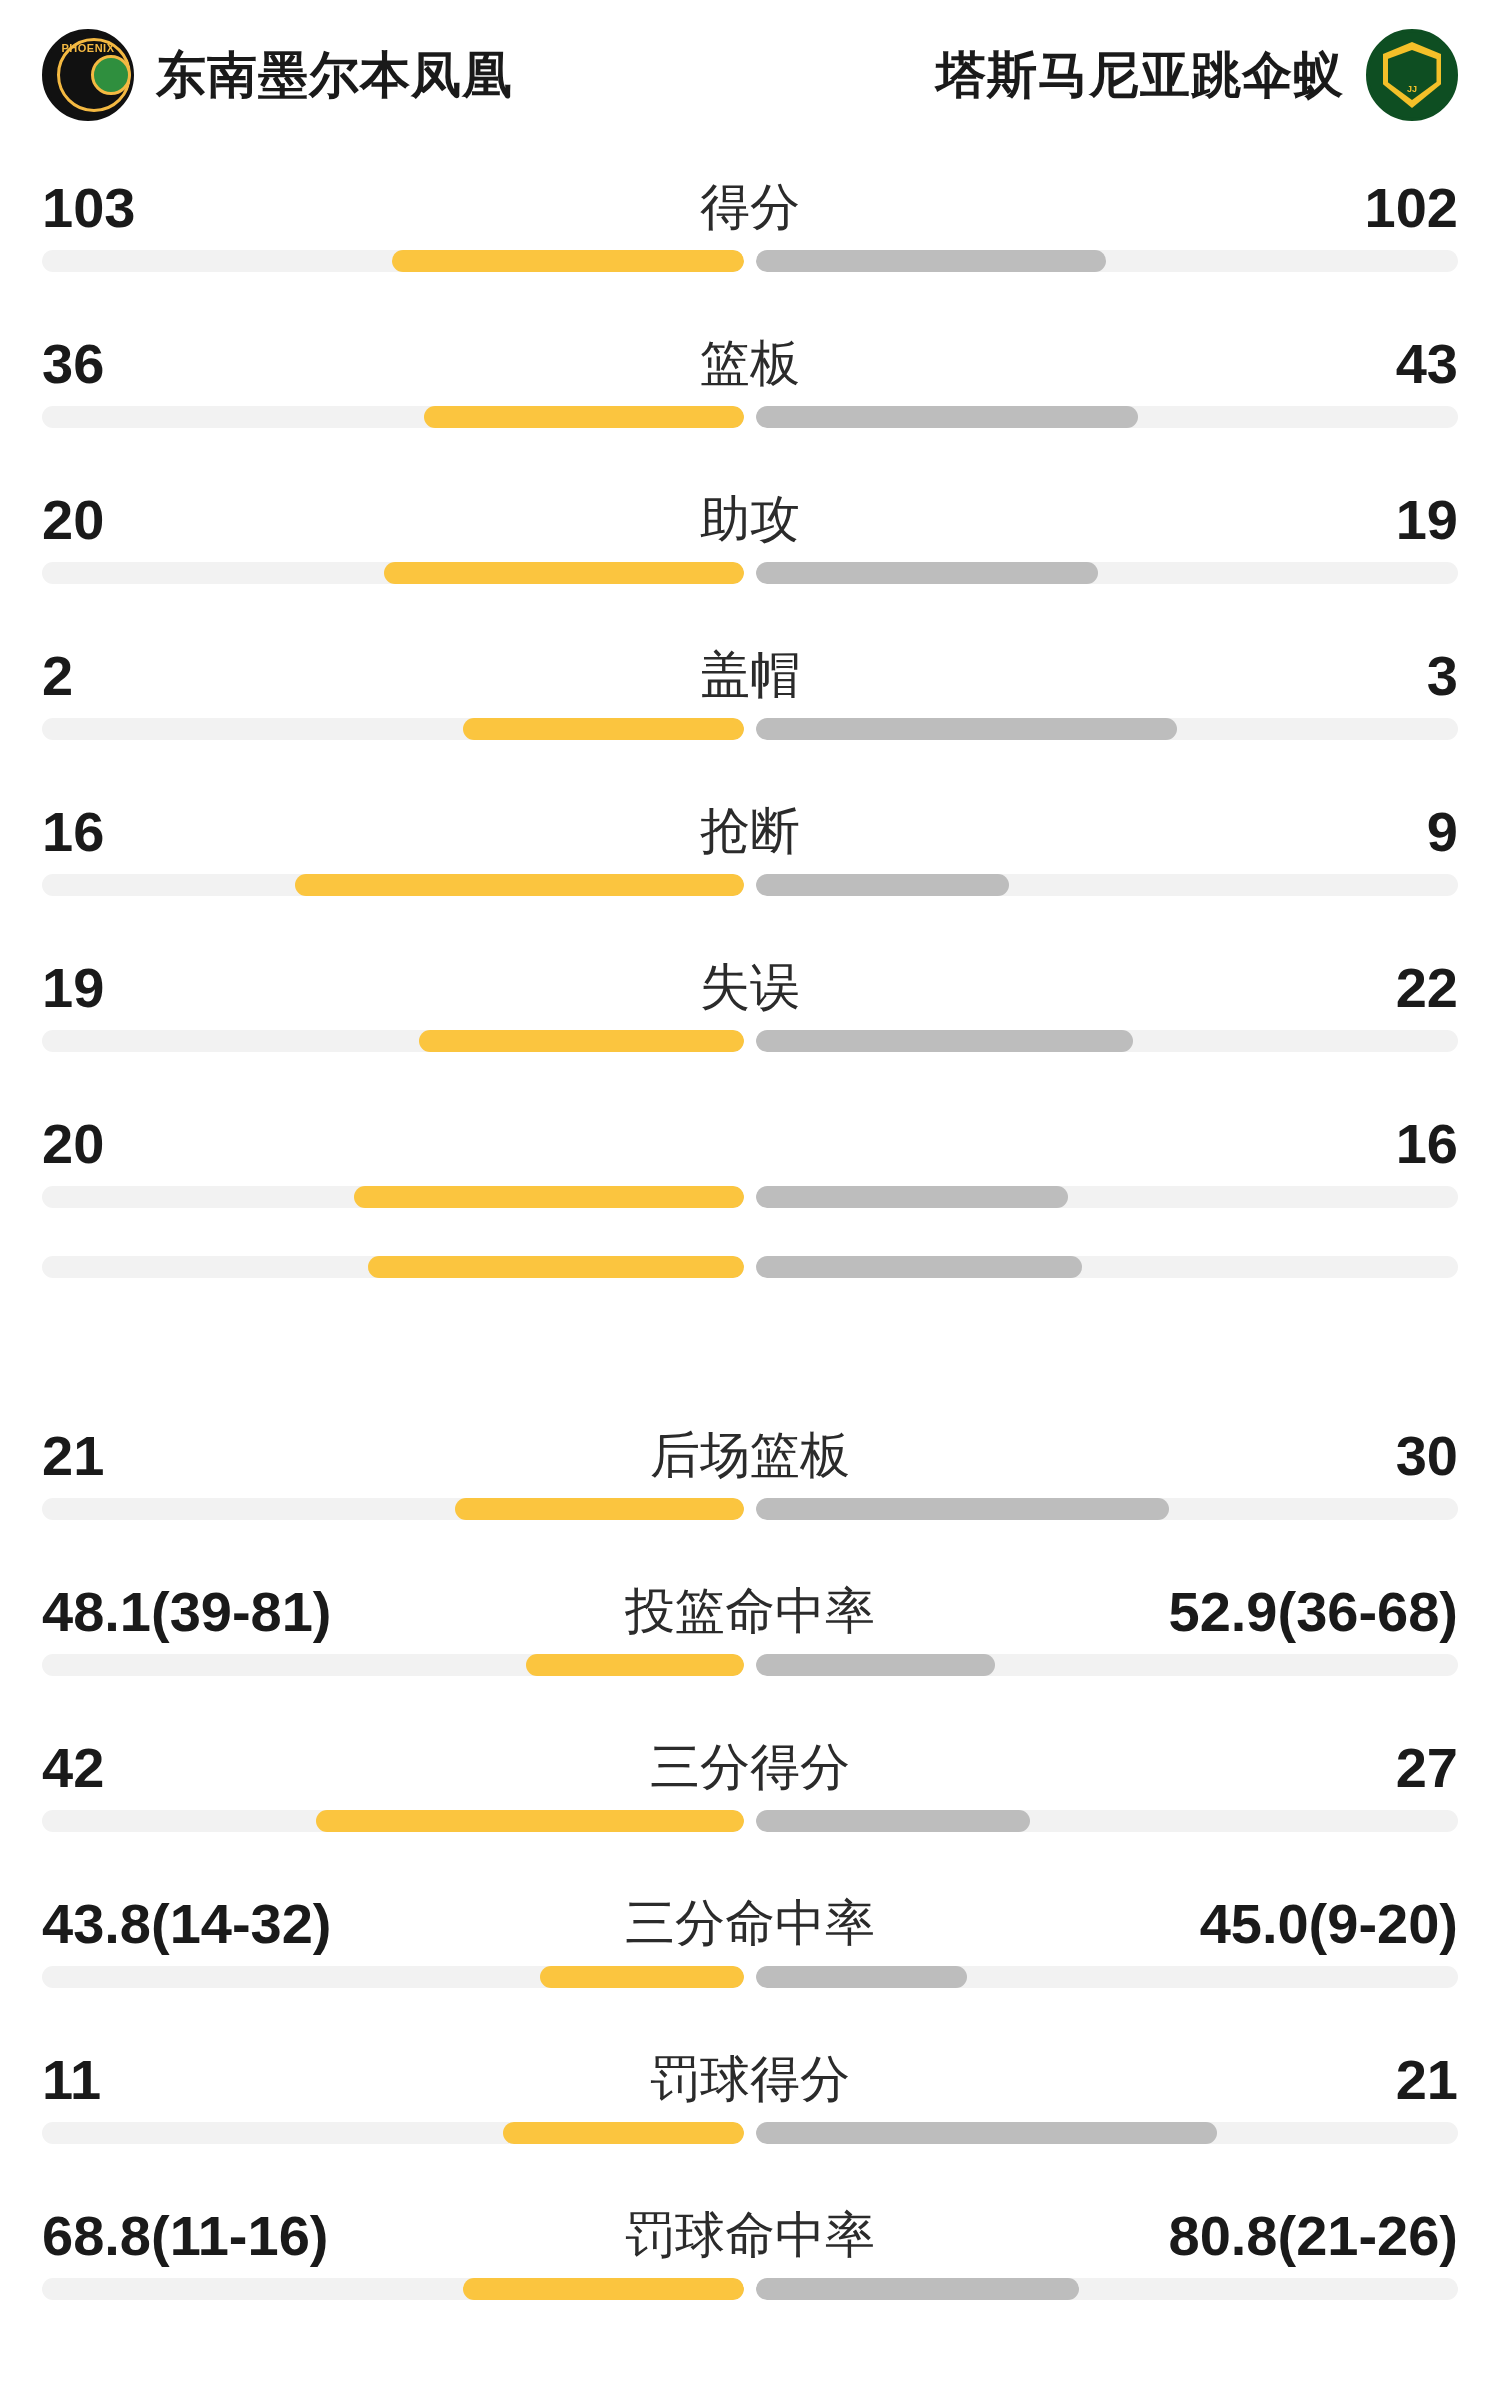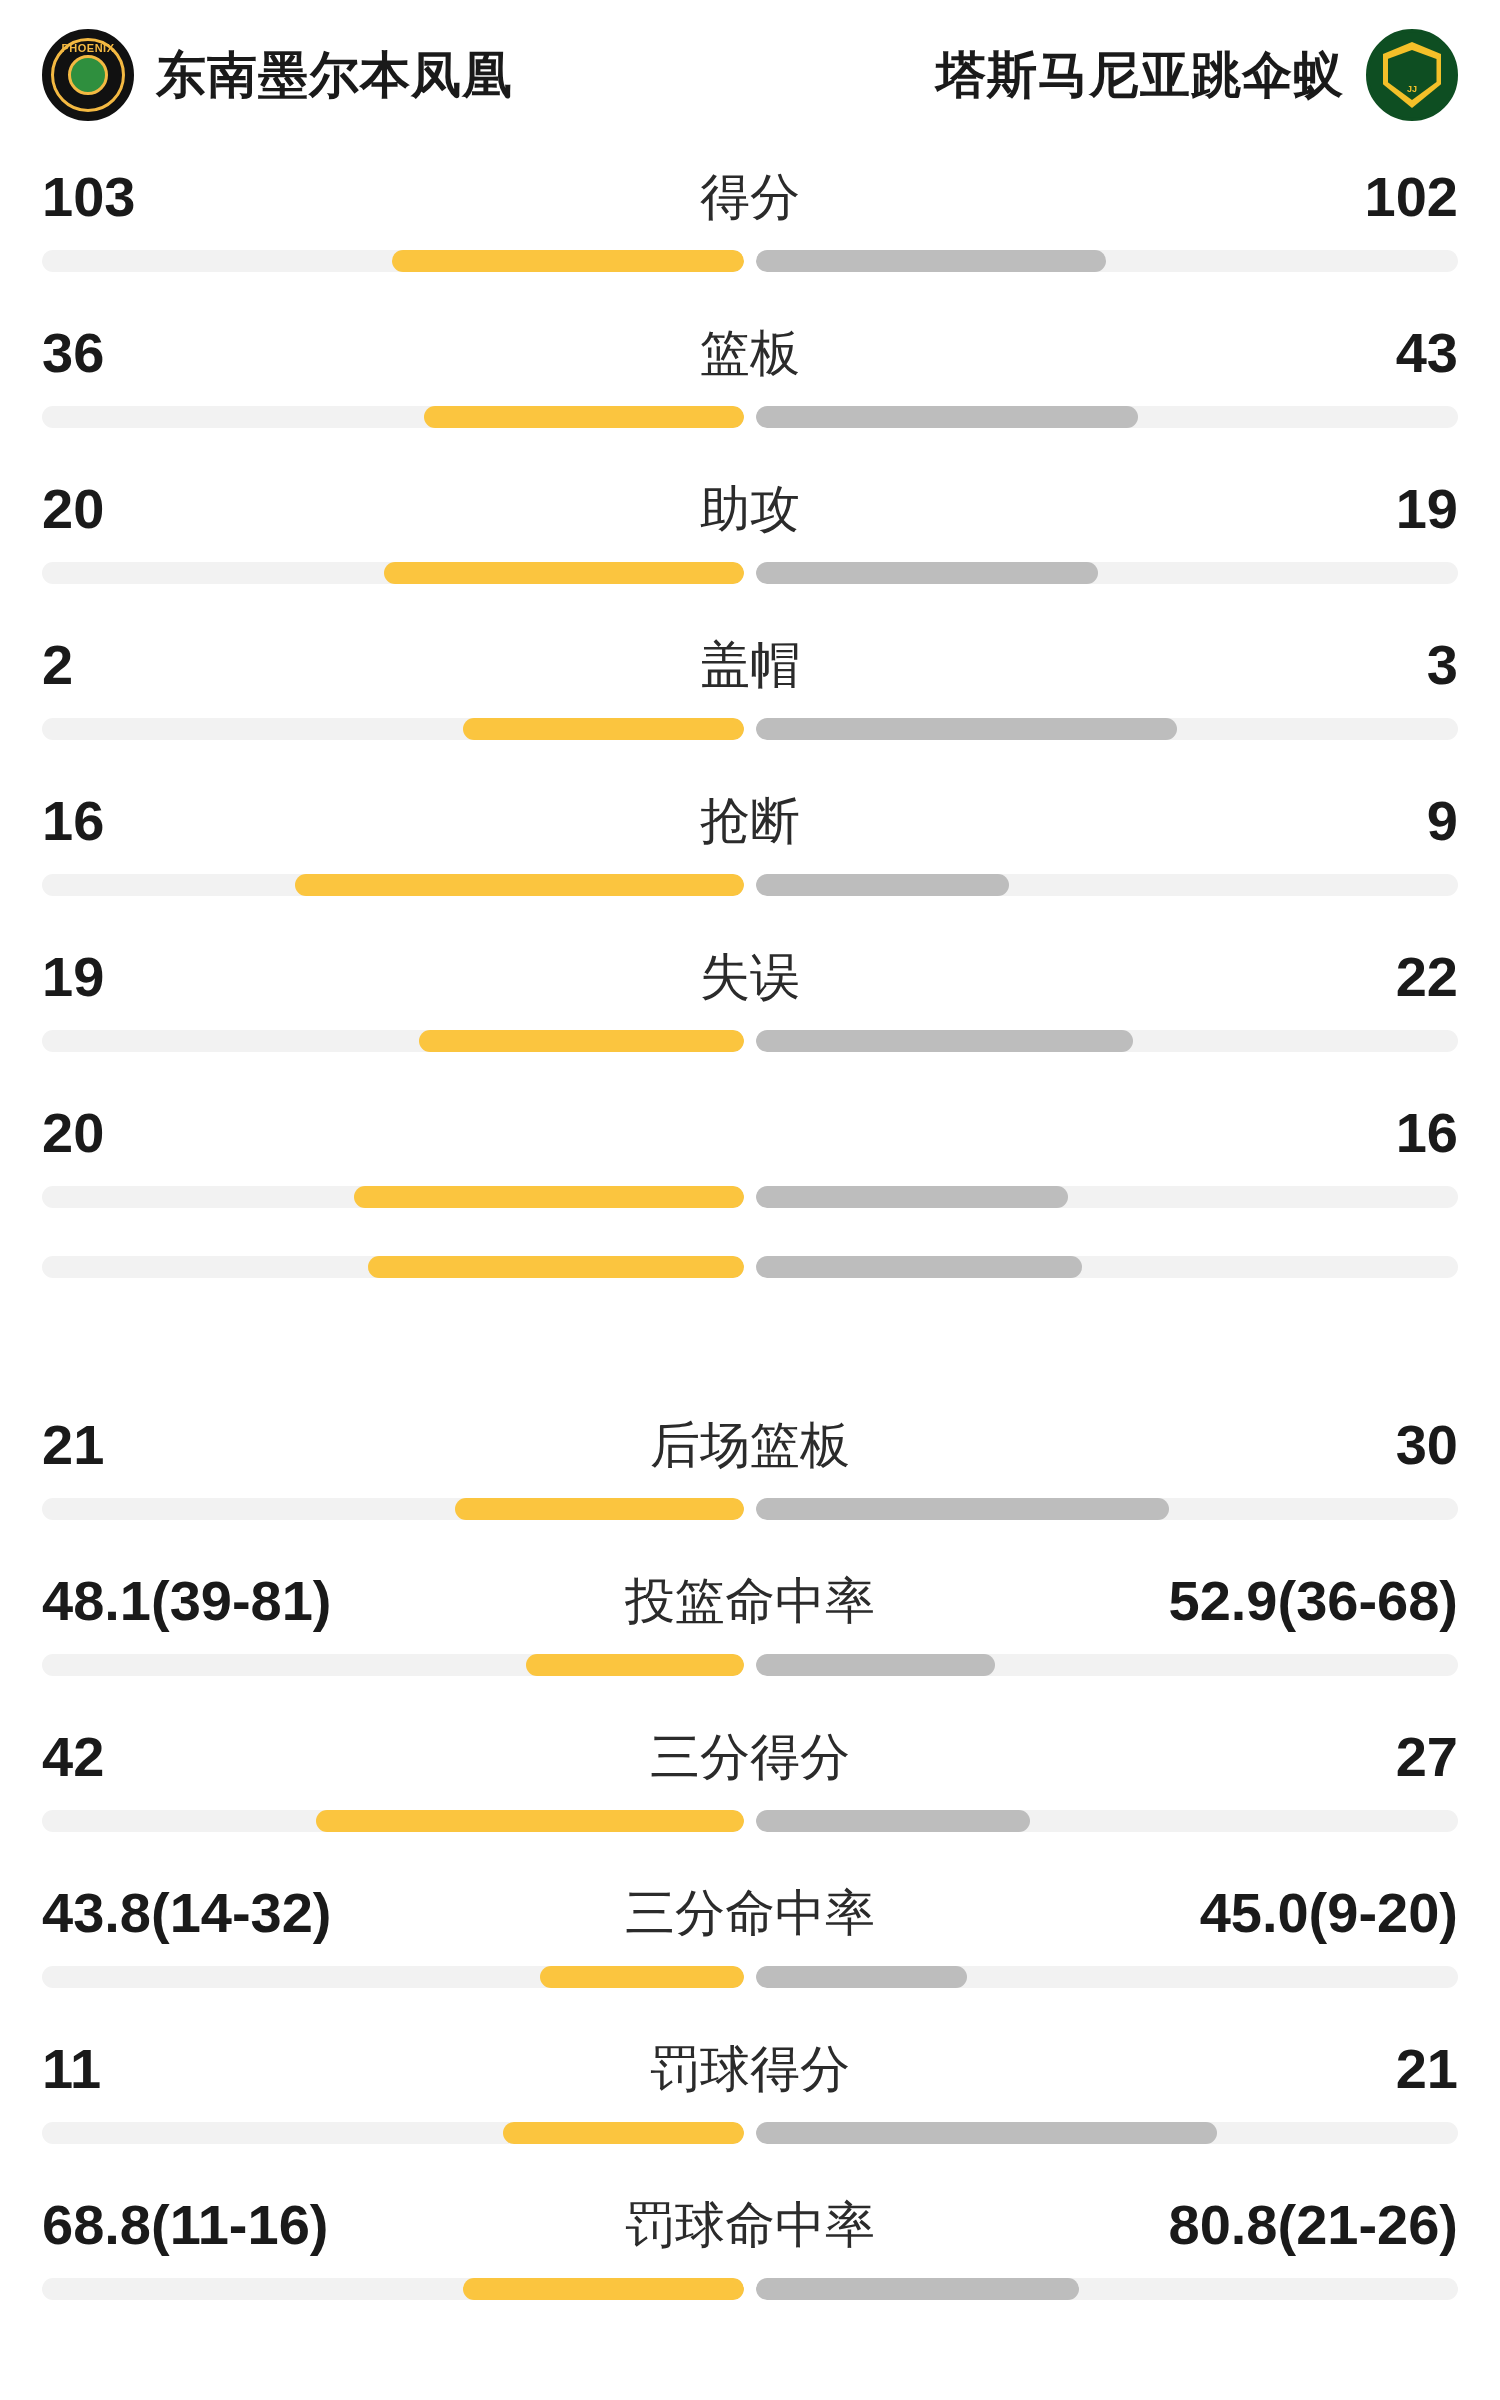--- a/index.html
+++ b/index.html
@@ -43,20 +43,21 @@
     position: relative;
     flex: none;
     display: flex;
     align-items: center;
     justify-content: center;
     overflow: hidden;
   }
   .logo-home {
     background: #111111;
     border: 3px solid #111;
+    justify-content: flex-end;
   }
   .logo-home .ring {
     position: absolute;
     width: 74px; height: 74px;
     border-radius: 50%;
     border: 3px solid #f4b942;
   }
   .logo-home .inner {
     width: 40px; height: 40px;
     border-radius: 50%;
@@ -101,20 +102,21 @@
     justify-content: center;
     padding-bottom: 6px;
     font-weight: bold;
   }
 
   
   .rows { width: 100%; }
   .row { height: 156px; padding-top: 14px; }
   .row-top {
     display: flex;
+    align-items: center;
     justify-content: space-between;
     height: 86px;
   }
   .val {
     font-size: 56px;
     font-weight: bold;
     color: #1a1a1a;
     min-width: 330px;
     white-space: nowrap;
   }

